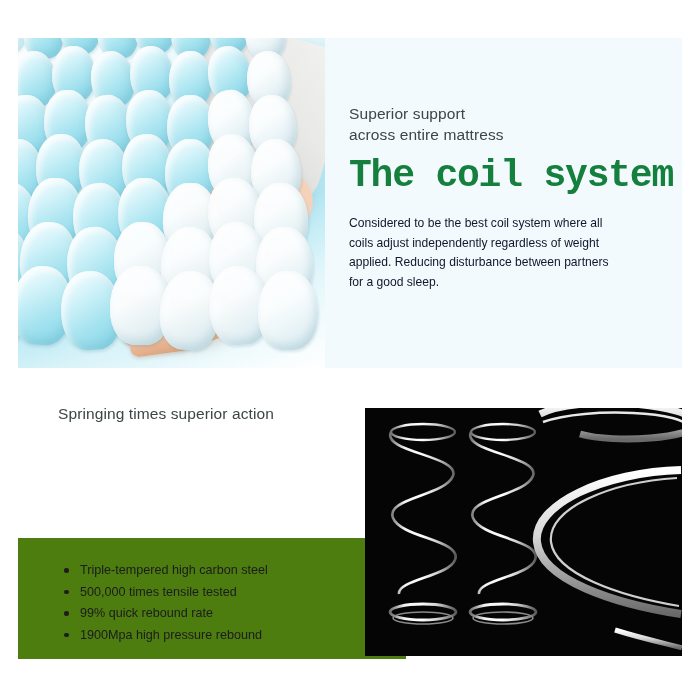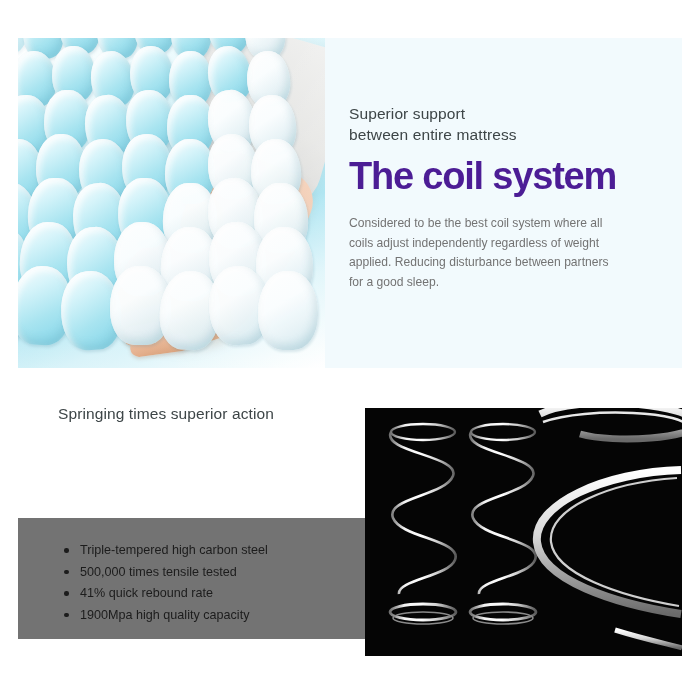--- a/index.html
+++ b/index.html
@@ -120,30 +120,31 @@
   }
   .eyebrow {
     color: #3d4547;
     font-size: 15.5px;
     line-height: 1.33;
     font-weight: 400;
     letter-spacing: 0.1px;
     margin: 0;
   }
   .headline {
-    color: #4c1d95;
+    color: #15803d;
     font-size: 38px;
     line-height: 1.02;
     font-weight: 700;
     letter-spacing: -1.2px;
     margin: 12px 0 0 0;
     white-space: nowrap;
+    font-family: Liberation Mono, monospace;
   }
   .body-copy {
-    color: #737373;
+    color: #0f172a;
     font-size: 12.1px;
     line-height: 1.62;
     font-weight: 400;
     margin: 18px 0 12px 0;
     width: 268px;
   }
 
   
   .bottom-left {
     position: absolute;
@@ -171,24 +172,24 @@
     font-size: 38px;
     line-height: 0.96;
     font-weight: 700;
     letter-spacing: -1.2px;
     margin: 0;
     white-space: nowrap;
   }
   .spec-box {
     position: absolute;
     left: 0px;
-    top: 120px;
+    top: 140px;
     width: 388px;
     height: 121px;
-    background: #737373;
+    background: #4d7c0f;
   }
   .spec-list {
     margin: 0;
     padding: 22px 0 0 46px;
     list-style: none;
   }
   .spec-list li {
     position: relative;
     color: #1c1c1c;
     font-size: 12.6px;
@@ -222,21 +223,21 @@
 </style>
 </head>
 <body>
 
 <div class="stage">
 
   <div class="panel-info">
     <div class="info-inner">
       <p class="eyebrow">
         <span>Superior support</span><br>
-        <span>between entire mattress</span>
+        <span>across entire mattress</span>
       </p>
       <h1 class="headline">The coil system</h1>
       <p class="body-copy">Considered to be the best coil system where all coils adjust independently regardless of weight applied. Reducing disturbance between partners for a good sleep.</p>
     </div>
   </div>
 
   <div class="photo-coils">
     <div class="coil-bg"></div>
     <div class="coil-grid" id="coil-grid">
         <div class="coil cy" style="width: 40px; height: 52px; left: -14px; top: -16px; transform: rotate(-10deg); z-index: 0; opacity: 1;"></div>
@@ -302,22 +303,22 @@
 
   <div class="bottom-left">
     <p class="eyebrow2">Springing times superior action</p>
     <h1 class="headline2">
       <br>
     </h1>
     <div class="spec-box">
       <ul class="spec-list" id="spec-list">
           <li>Triple-tempered high carbon steel</li>
           <li>500,000 times tensile tested</li>
-          <li>41% quick rebound rate</li>
-          <li>1900Mpa high quality capacity</li>
+          <li>99% quick rebound rate</li>
+          <li>1900Mpa high pressure rebound</li>
         </ul>
     </div>
   </div>
 
   <div class="photo-springs">
     <svg class="spring-svg" width="317" height="248" viewBox="0 0 317 248">
       <defs>
         <linearGradient id="wire" x1="0" y1="0" x2="1" y2="0">
           <stop offset="0%" stop-color="#707070"></stop>
           <stop offset="22%" stop-color="#f2f2f2"></stop>

